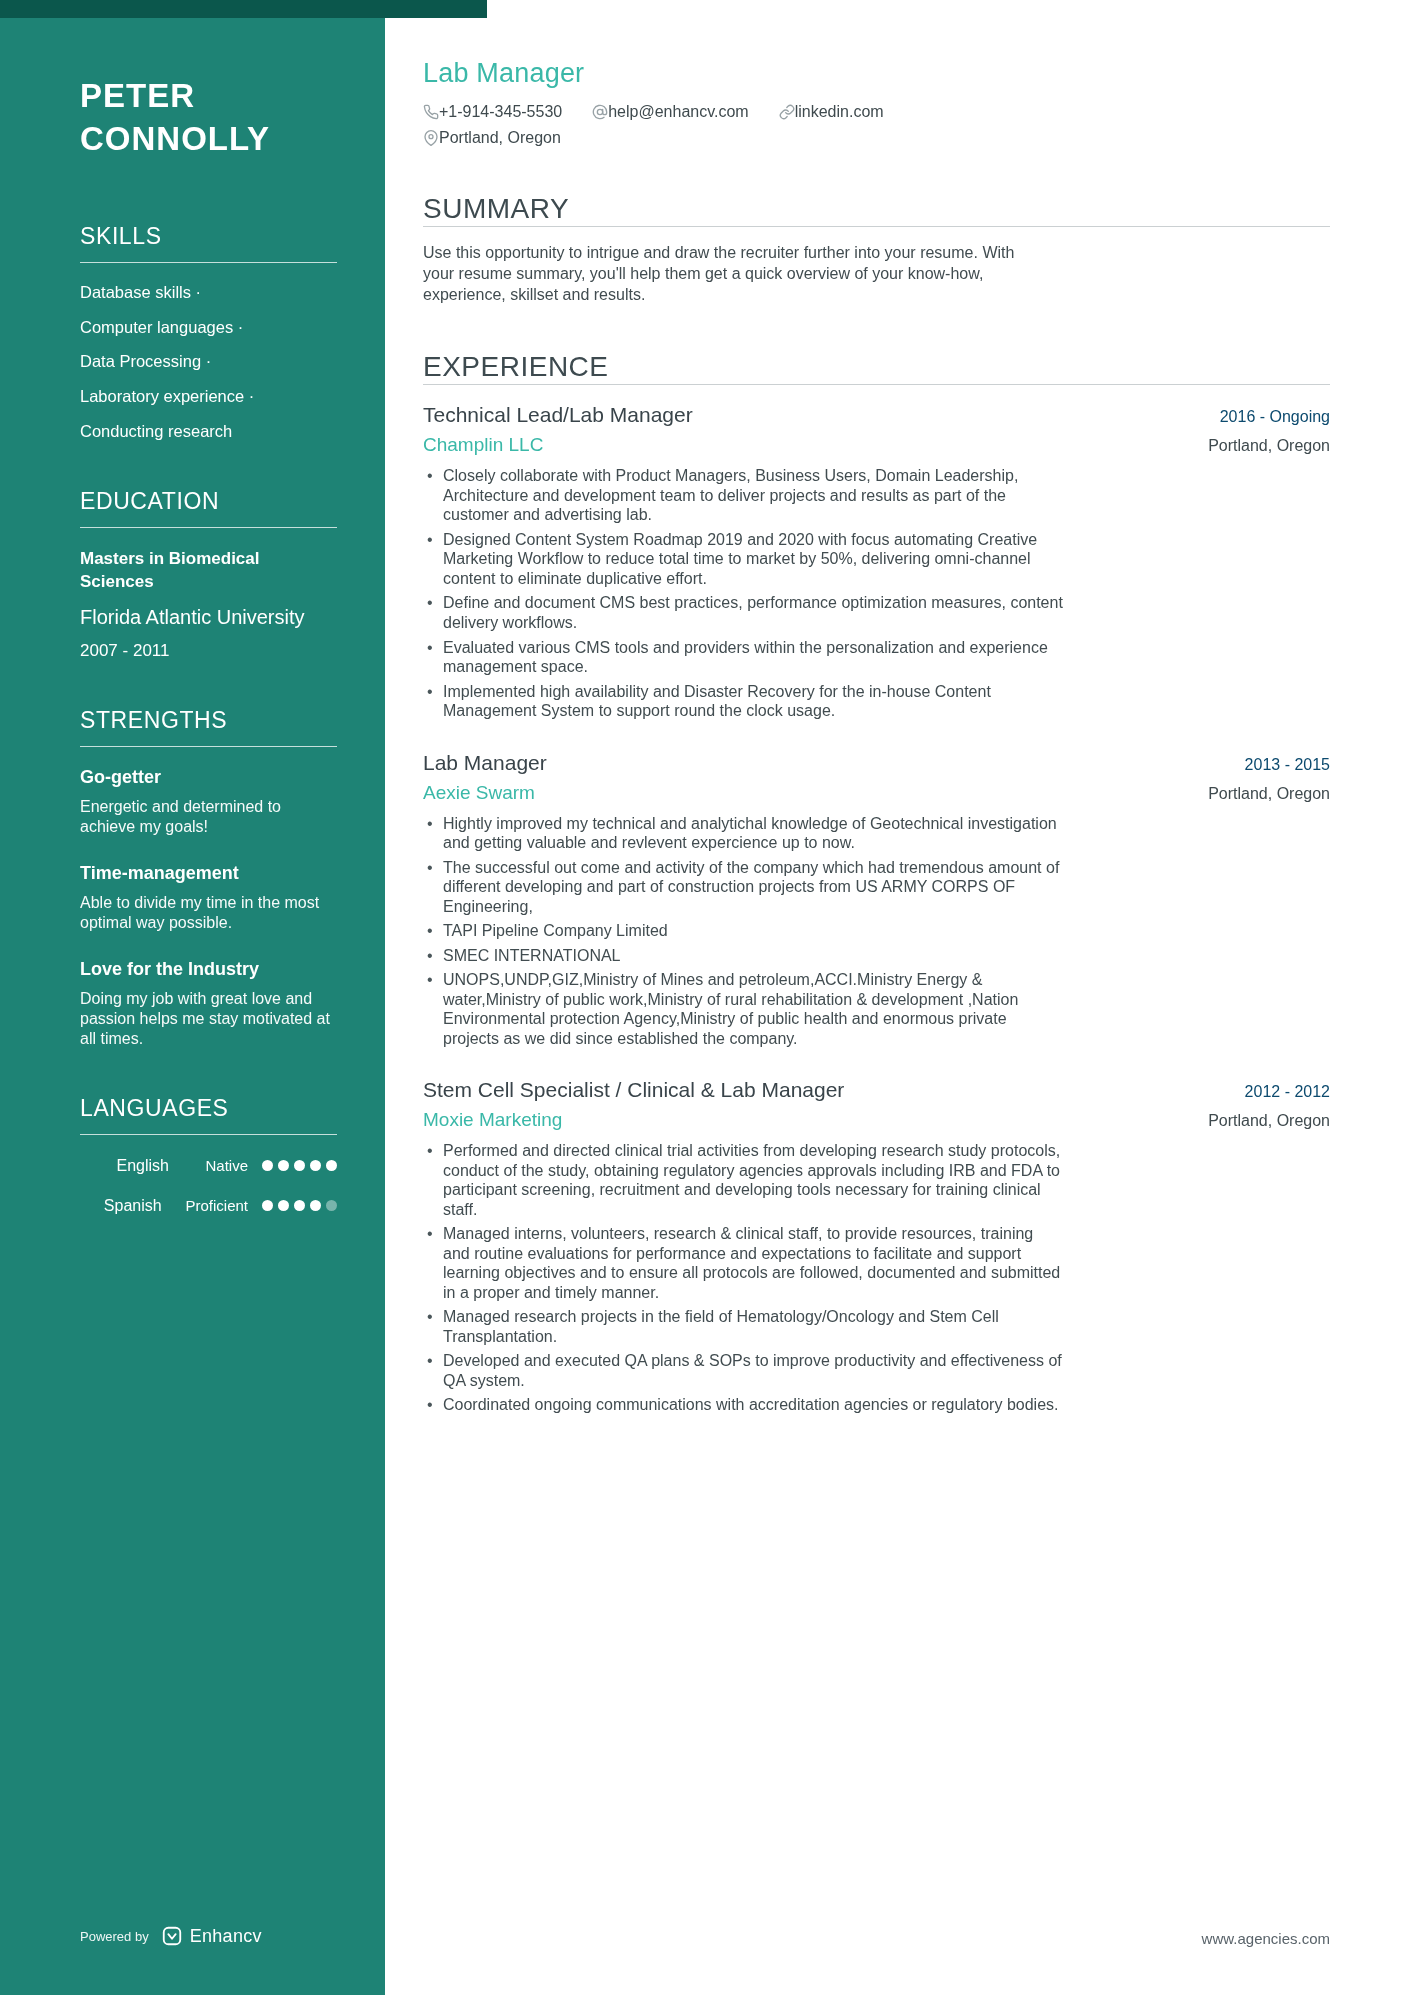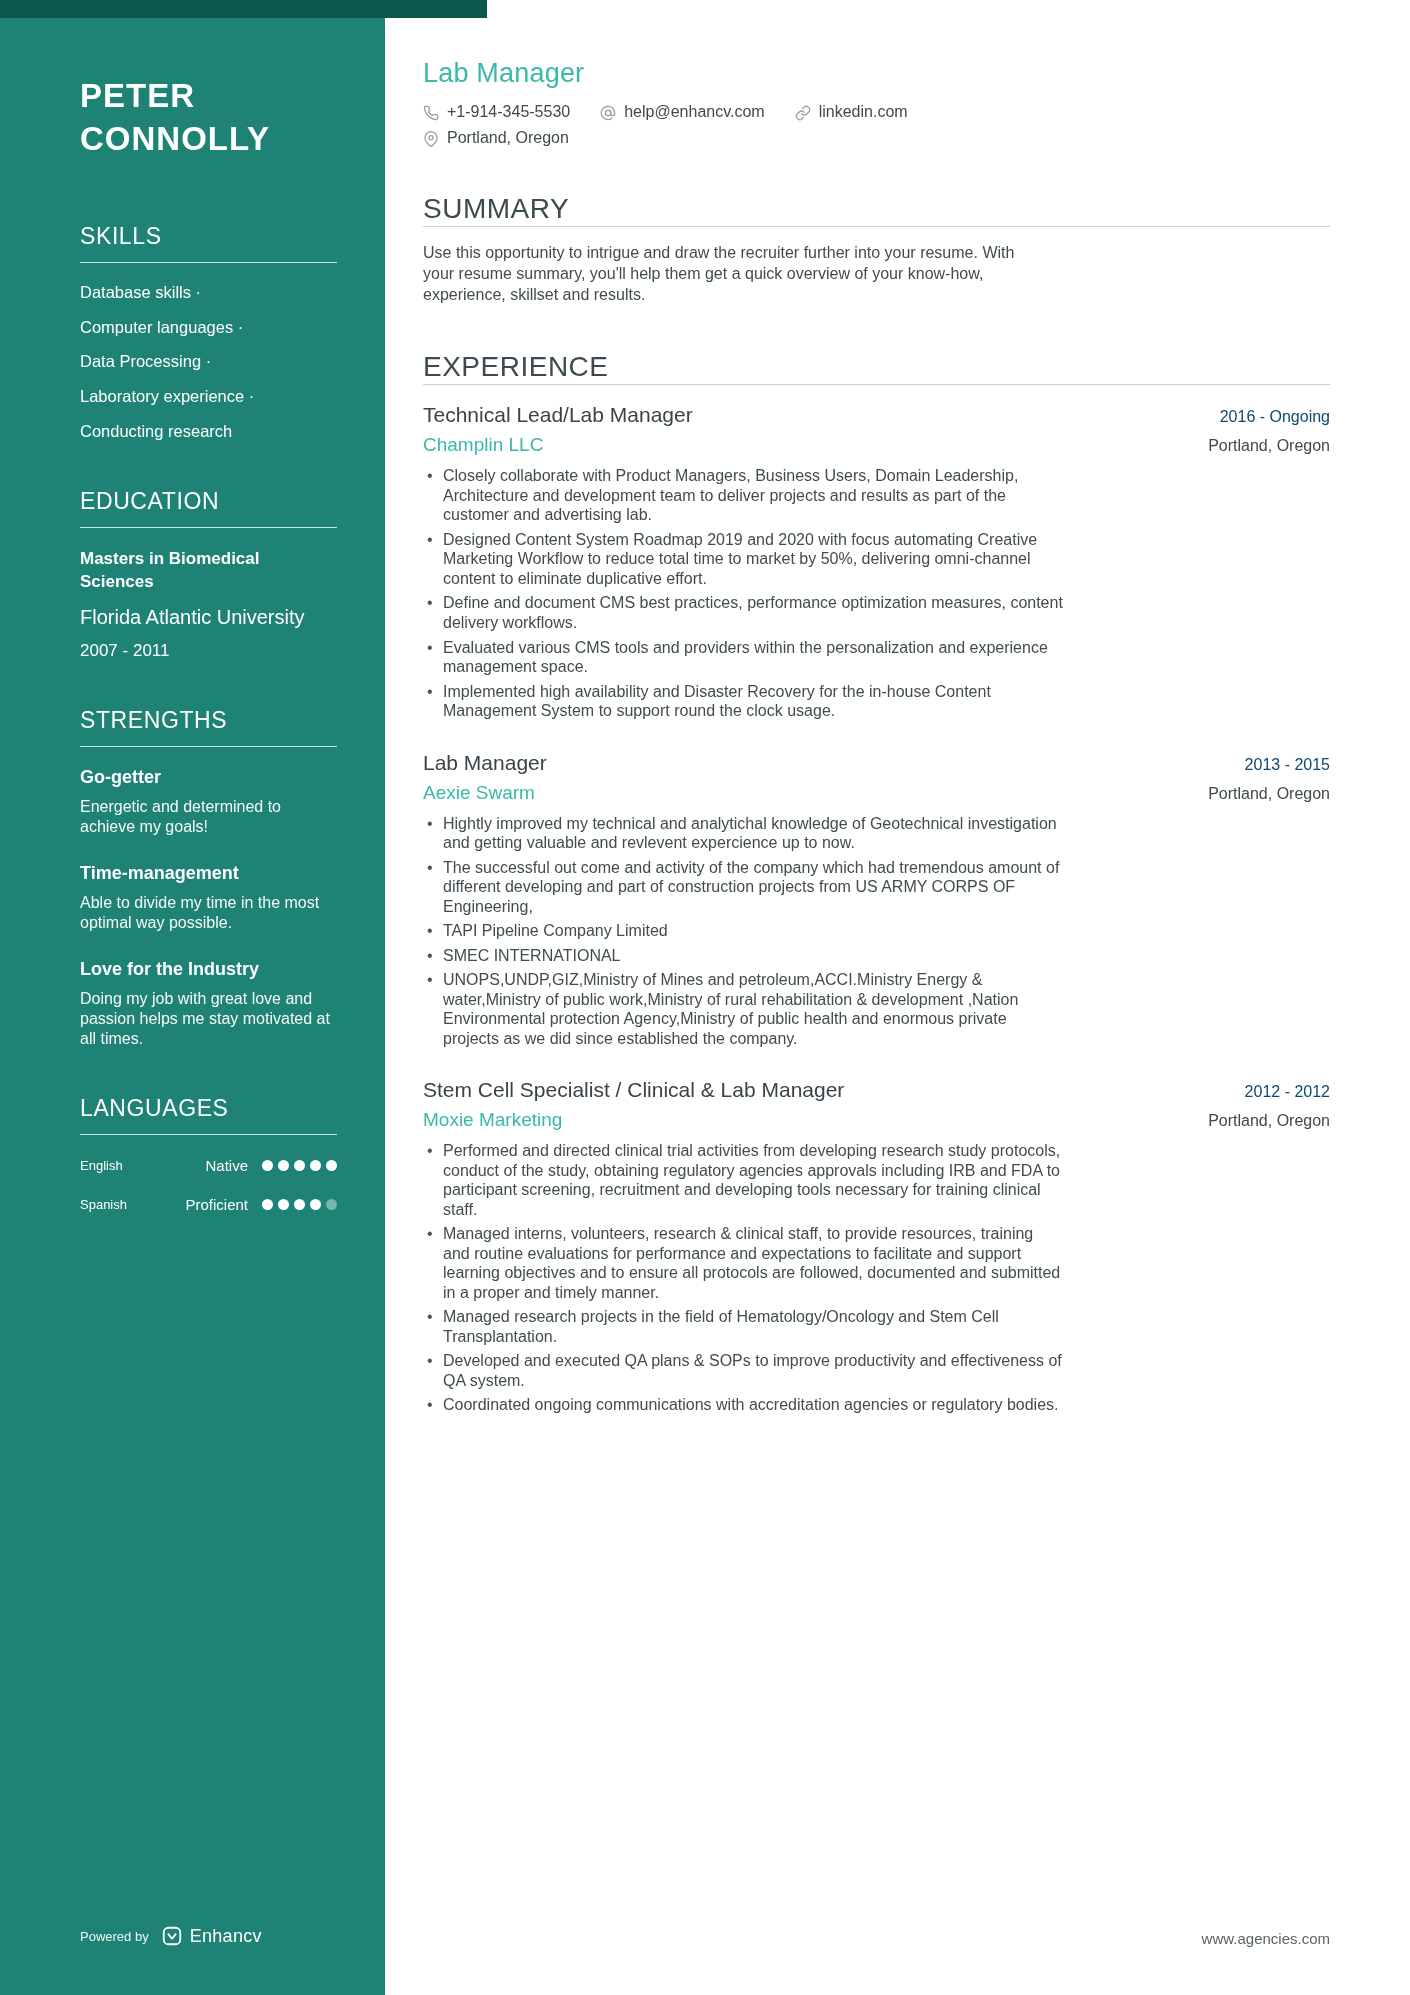--- a/index.html
+++ b/index.html
@@ -53,21 +53,21 @@
   .skill-list li { font-size: 16.5px; margin-bottom: 15px; line-height: 1.2; }
   .edu-degree { font-size: 17px; font-weight: 700; line-height: 1.35; margin-top: 20px; }
   .edu-school { font-size: 20px; margin-top: 12px; }
   .edu-dates  { font-size: 17px; margin-top: 12px; }
   .strengths-body { margin-top: 20px; }
   .strength { margin-bottom: 26px; }
   .strength-name { font-size: 18px; font-weight: 600; margin-bottom: 9px; }
   .strength-desc { font-size: 16px; line-height: 1.25; color: rgba(255,255,255,0.96); }
   .langs-body { margin-top: 22px; }
   .lang-row { display: flex; align-items: center; margin-bottom: 22px; }
-  .lang-name { flex: 1; font-size: 13px; }
+  .lang-name { flex: 1; font-size: 16px; text-align: center; }
   .lang-level { font-size: 15px; margin-right: 14px; }
   .dots { display: flex; gap: 5px; align-items: center; }
   .dot { width: 11px; height: 11px; border-radius: 50%; background: rgba(255,255,255,0.4); }
   .dot.filled { background: #ffffff; }
   .sb-footer {
     position: absolute;
     left: 80px; bottom: 48px;
     display: flex; align-items: center; gap: 12px;
     color: #fff;
   }
@@ -83,21 +83,21 @@
     color: var(--text, #414c50);
   }
   .role-title {
     font-size: 27px;
     font-weight: 500;
     color: var(--accent, #3ab8a8);
     margin: 0 0 14px 0;
     letter-spacing: 0.2px;
   }
   .contact-row { display: flex; gap: 30px; align-items: center; margin-bottom: 8px; }
-  .c-item { display: flex; align-items: flex-end; gap: 8px; font-size: 16px; color: #3f4a4e; }
+  .c-item { display: flex; align-items: center; font-size: 16px; color: #3f4a4e; }
   .c-item svg { width: 16px; height: 16px; stroke: var(--icon-gray, #98a2a6); flex: 0 0 auto; }
   .m-section { margin-top: 46px; }
   .m-heading {
     font-size: 28px;
     font-weight: 500;
     letter-spacing: 0.5px;
     color: var(--heading, #3d4a4f);
     margin: 0;
     padding-bottom: 1px;
     border-bottom: 1px solid var(--hairline, #cbd0d2);

